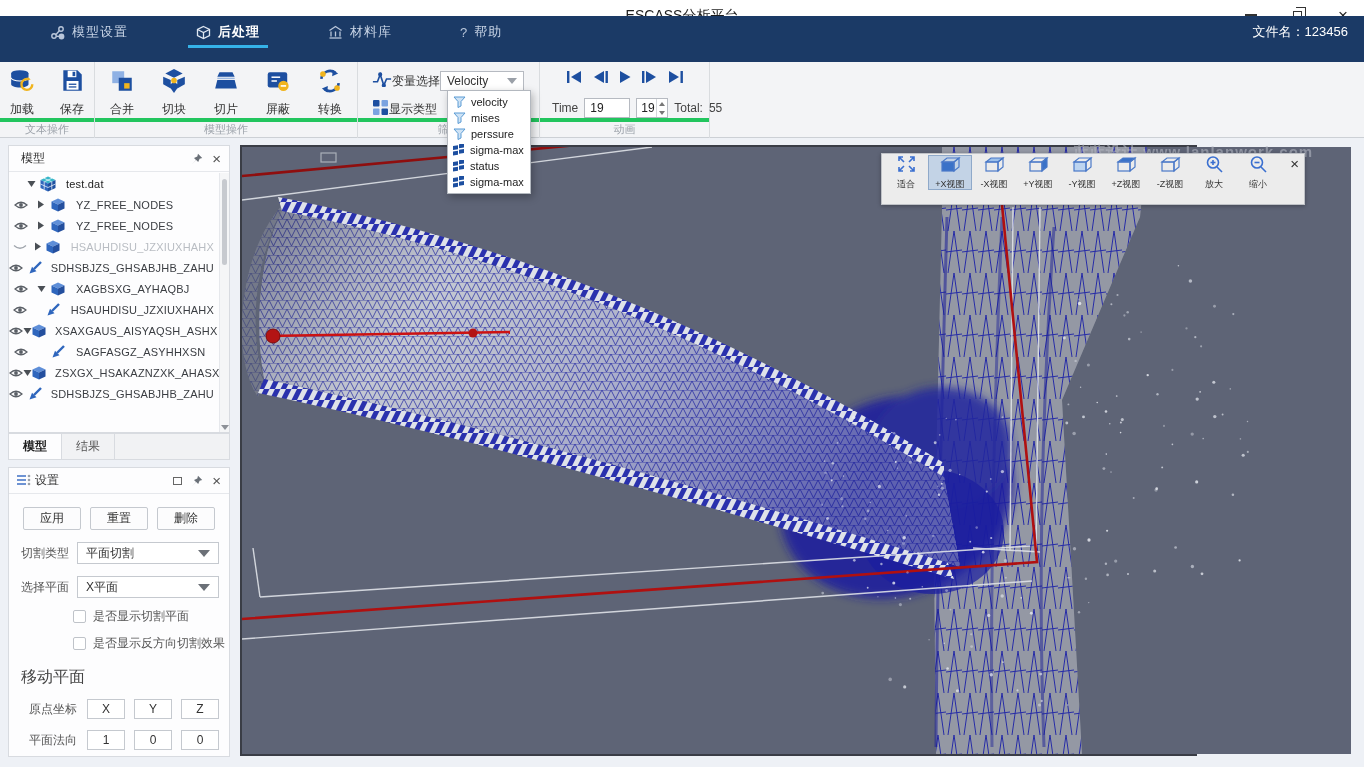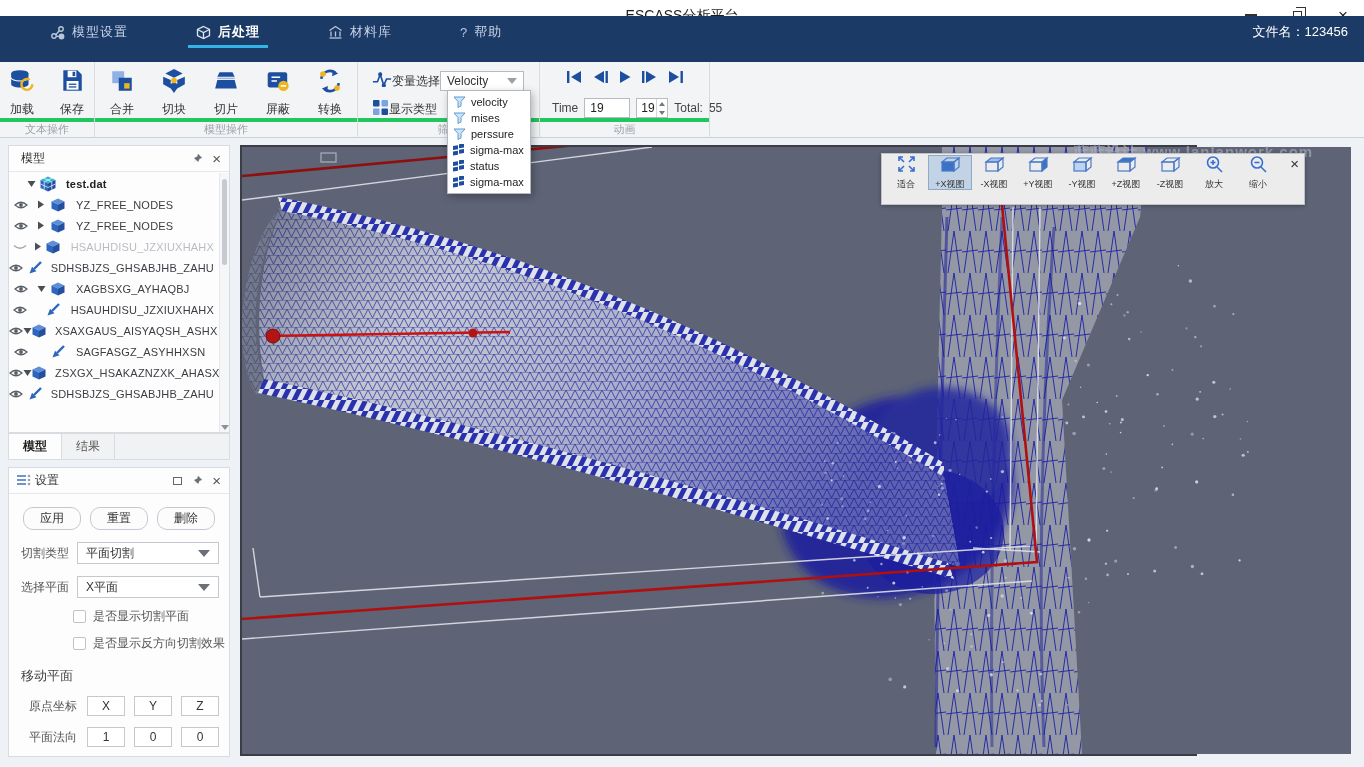--- a/index.html
+++ b/index.html
@@ -76,46 +76,46 @@
   #tree { position:absolute; left:0; top:27px; right:10px; bottom:0; overflow:hidden; }
   .trow { height:21px; display:flex; align-items:center; font-size:11px; color:#3a3d42; }
   .trow .eye { width:24px; display:flex; justify-content:center; cursor:pointer; }
   .trow .slot { width:24px; }
   .trow .slot.c { width:16px; }
   .trow .caret { width:16px; display:flex; justify-content:center; cursor:pointer; }
   .trow .ticon { width:18px; display:flex; justify-content:center; margin-right:4px; }
   .trow .lbl { padding:2px 5px; white-space:nowrap; letter-spacing:.2px; }
   .trow .lbl.sel { background:var(--selection,#cde5f7); }
   .trow .lbl.dim { color:#b9bdc3; }
-  .trow .lbl.root { font-weight:bold; color:#222; }
+  .trow .lbl.root { font-weight:normal; color:#222; }
   #tree-scroll { position:absolute; right:0; top:27px; width:10px; bottom:0; background:#f5f6f7; border-left:1px solid #e6e8ec; }
   #tree-thumb { position:absolute; left:2px; top:6px; width:5px; height:86px; border-radius:3px; background:#c7cacf; }
   #tree-sdown { position:absolute; left:1px; bottom:2px; width:0; height:0;
     border-left:4px solid transparent; border-right:4px solid transparent; border-top:5px solid #8d9197; }
 
   #panel-tabs { position:absolute; left:8px; top:433px; width:222px; height:27px; background:#f1f2f4;
     border:1px solid #d8dbe0; display:flex; }
   .ptab { padding:0 14px; display:flex; align-items:center; font-size:12px; color:#555;
     border-right:1px solid #d8dbe0; cursor:pointer; }
   .ptab.active { background:#fdfdfe; color:#222; font-weight:bold; }
 
   #settings-panel { left:8px; top:467px; width:222px; height:290px; }
   #settings-btns { display:flex; justify-content:space-between; margin:13px 14px 0 14px; }
-  .sbtn { width:58px; height:23px; background:#fcfcfd; border:1px solid #c5c9cf; border-radius:10px;
+  .sbtn { width:58px; height:23px; background:#fcfcfd; border:1px solid #c5c9cf; border-radius:2px;
     font-size:12px; color:#333; display:flex; align-items:center; justify-content:center; cursor:pointer; }
   .field { display:flex; align-items:center; margin:12px 10px 0 12px; gap:8px; }
   .field .flab { width:48px; font-size:12px; color:#555; }
   .fselect { flex:1; height:22px; background:#fff; border:1px solid #c5c9cf; display:flex; align-items:center;
     padding:0 8px; font-size:12px; color:#333; cursor:pointer; }
   .fselect .sarr { margin-left:auto; width:0; height:0; border-left:6px solid transparent;
     border-right:6px solid transparent; border-top:7px solid #6b7077; }
   .chk-row { display:flex; align-items:center; gap:7px; margin:10px 0 0 64px; cursor:pointer; }
   .chk { width:13px; height:13px; border:1px solid #bfc3c9; background:#fff; border-radius:2px; }
   .chk-row .clab { font-size:12px; color:#555; }
-  .sect { margin:15px 0 0 12px; font-size:13px; color:#444;font-family:Liberation Mono, monospace; }
+  .sect { margin:15px 0 0 12px; font-size:16px; color:#444;font-family:Liberation Mono, monospace; }
   .coord-row { display:flex; align-items:center; margin:11px 0 0 20px; }
   .coord-row .clab2 { width:58px; font-size:12px; color:#555; }
   .vbox { width:38px; height:20px; border:1px solid #c5c9cf; background:#fff; margin-right:9px;
     font-size:12px; color:#333; display:flex; align-items:center; justify-content:center; }
 
   
   #viewport { position:absolute; left:240px; top:145px; width:957px; height:611px;
     border:2px solid #3a3d46; background:var(--vp-bg,#5e6476); }
   #scene { position:absolute; left:0; top:0; width:1109px; height:607px; z-index:1; }
   #watermark { position:absolute; left:832px; top:-4px; z-index:2; font-size:15px; font-weight:bold;

